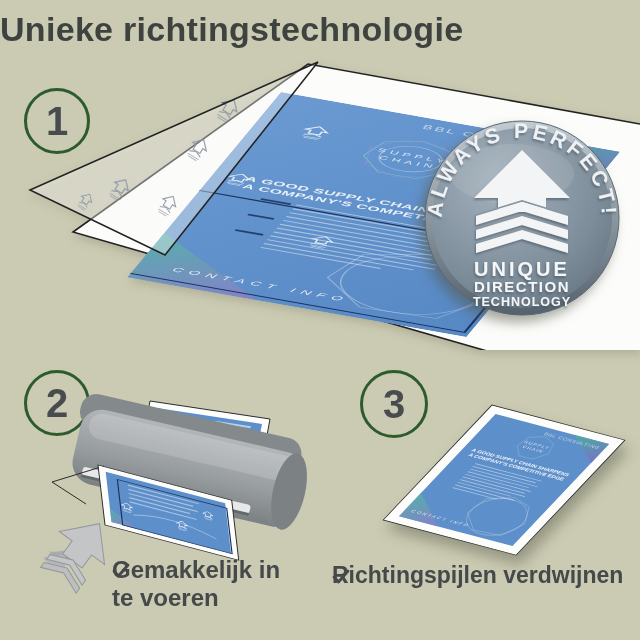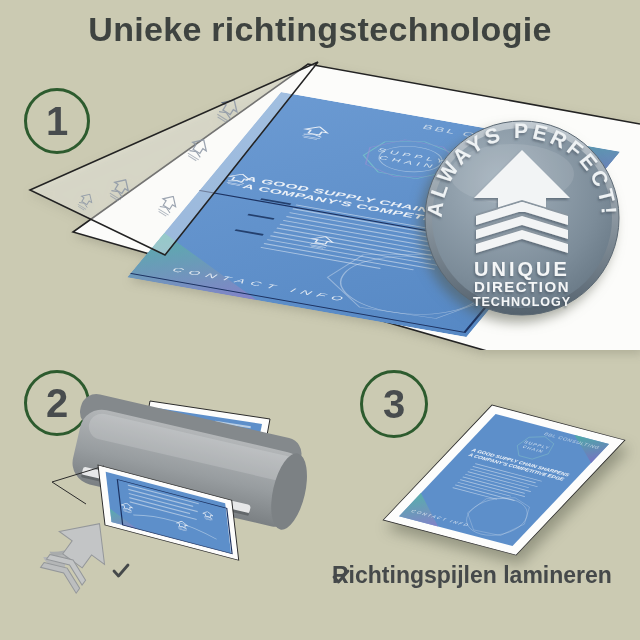--- a/index.html
+++ b/index.html
@@ -1,19 +1,19 @@
 <!DOCTYPE html>
 <html><head>
 <meta charset="utf-8">
 <style>
   html,body{margin:0;padding:0;}
   body{width:640px;height:640px;overflow:hidden;background:#cbcab2;
        font-family:"Liberation Sans","DejaVu Sans",sans-serif;}
   #canvas{position:relative;width:640px;height:640px;background:#cbcab2;}
-  .page-title{position:absolute;top:10px;left:0;width:640px;text-align:center;
+  .page-title{position:absolute;top:10px;left:0;width:640px;text-align:left;
        font-size:34px;font-weight:bold;color:#3e4340;letter-spacing:.3px;margin:0;}
   .step-circle{position:absolute;border:3px solid #2d5b2e;border-radius:50%;
        display:flex;align-items:center;justify-content:center;
        font-size:40px;font-weight:bold;color:#484c4e;}
   .caption{position:absolute;display:flex;gap:10px;color:#45494a;
        font-weight:bold;font-size:24px;line-height:1.17;}
   .caption .check{margin-top:7px;flex:0 0 auto;}
   svg{position:absolute;display:block;}
   #badge-svg{filter:drop-shadow(-5px 7px 6px rgba(82,86,70,.5));}
   #step3-svg .card{filter:drop-shadow(4px 9px 7px rgba(82,86,70,.45));}
@@ -266,24 +266,28 @@
         </g>
         <text x="36" y="348" font-size="11" letter-spacing="4" fill="#eef2f6" opacity=".9" font-style="italic">CONTACT INFO</text>
       </g>
     </g>
   </svg>
 
   <div class="caption" style="left:112px;top:556px;width:210px;">
     <svg class="check" width="18" height="15" viewBox="0 0 18 15">
       <polyline points="2,8 6.5,13 16,2" fill="none" stroke="#45494a" stroke-width="2.8" stroke-linecap="round" stroke-linejoin="round"></polyline>
     </svg>
+    <div>
+      <div>Gemakkelijk in</div>
+      <div>te voeren</div>
+    </div>
   </div>
 
   <div class="caption" style="left:332px;top:562px;width:300px;font-size:23px;">
     <svg class="check" width="18" height="15" viewBox="0 0 18 15">
       <polyline points="2,8 6.5,13 16,2" fill="none" stroke="#45494a" stroke-width="2.8" stroke-linecap="round" stroke-linejoin="round"></polyline>
     </svg>
     <div>
-      <div>Richtingspijlen lamineren</div>
+      <div>Richtingspijlen verdwijnen</div>
     </div>
   </div>
 
 </div>
 
 </body></html>

